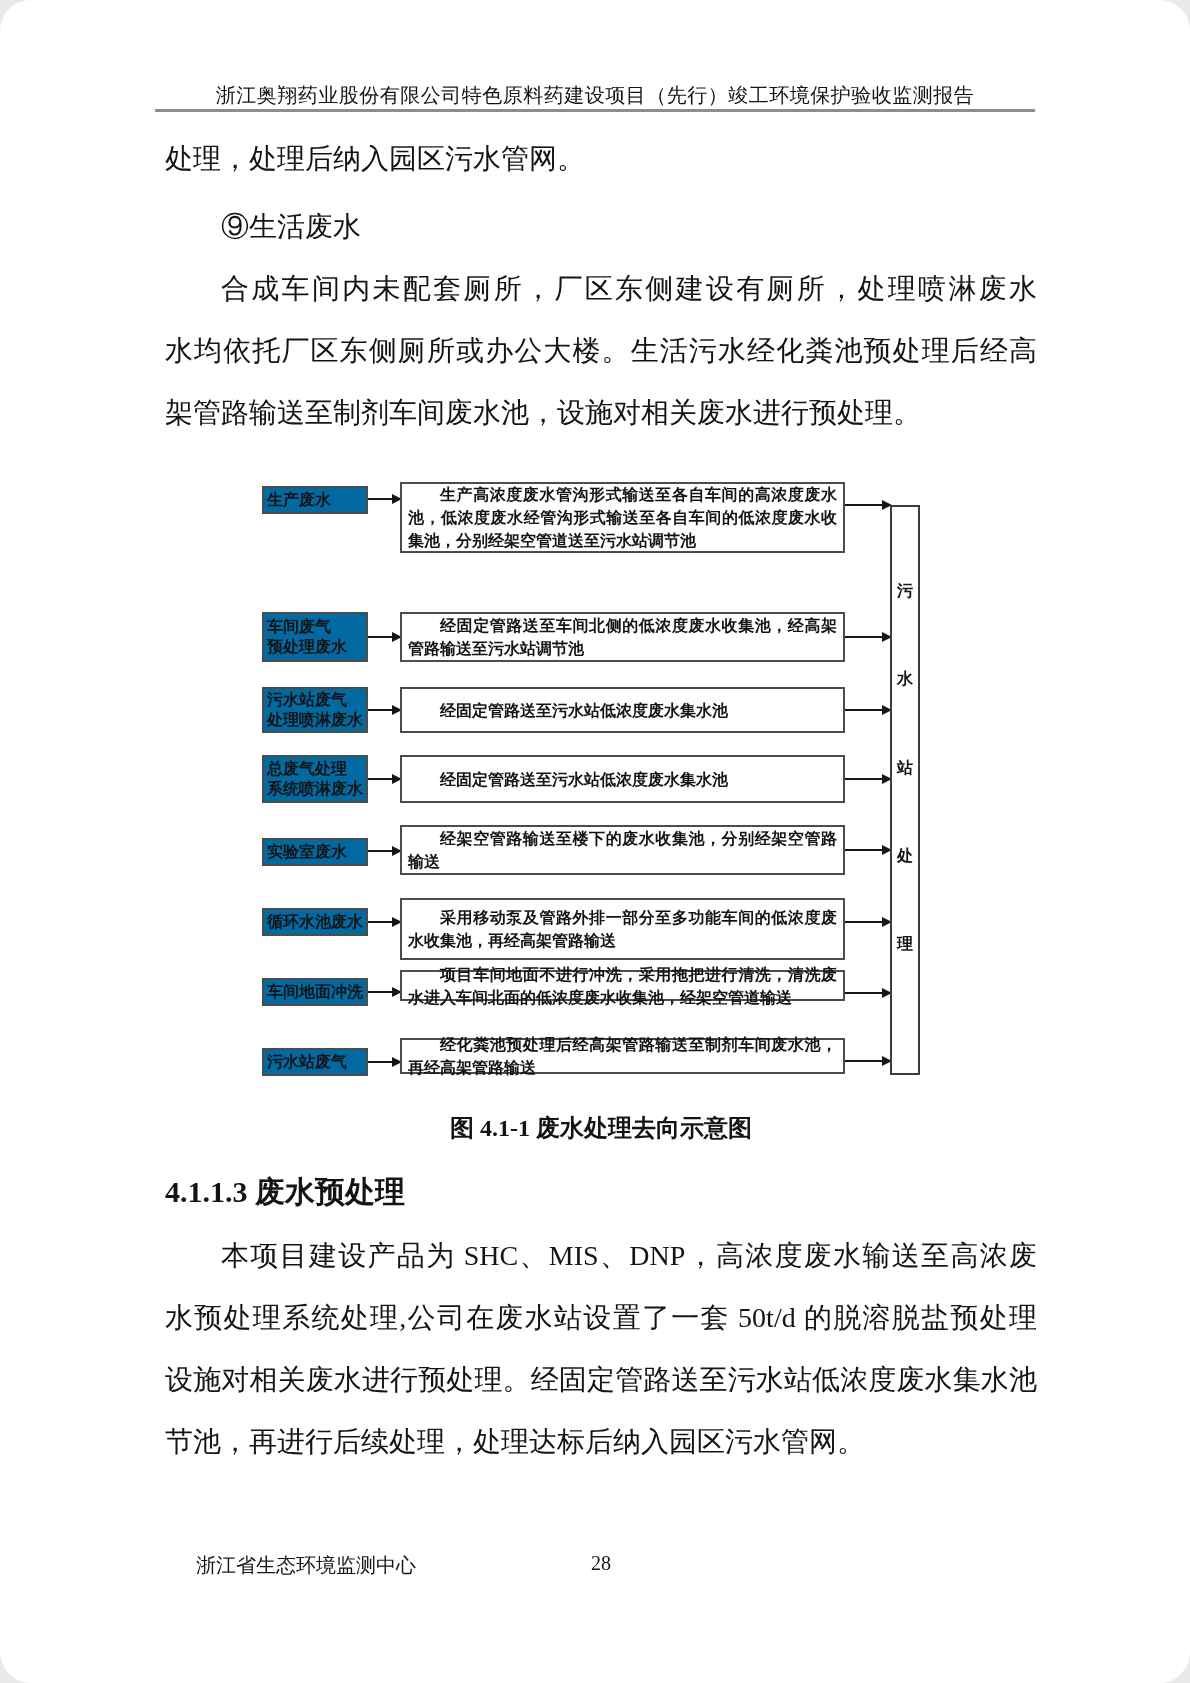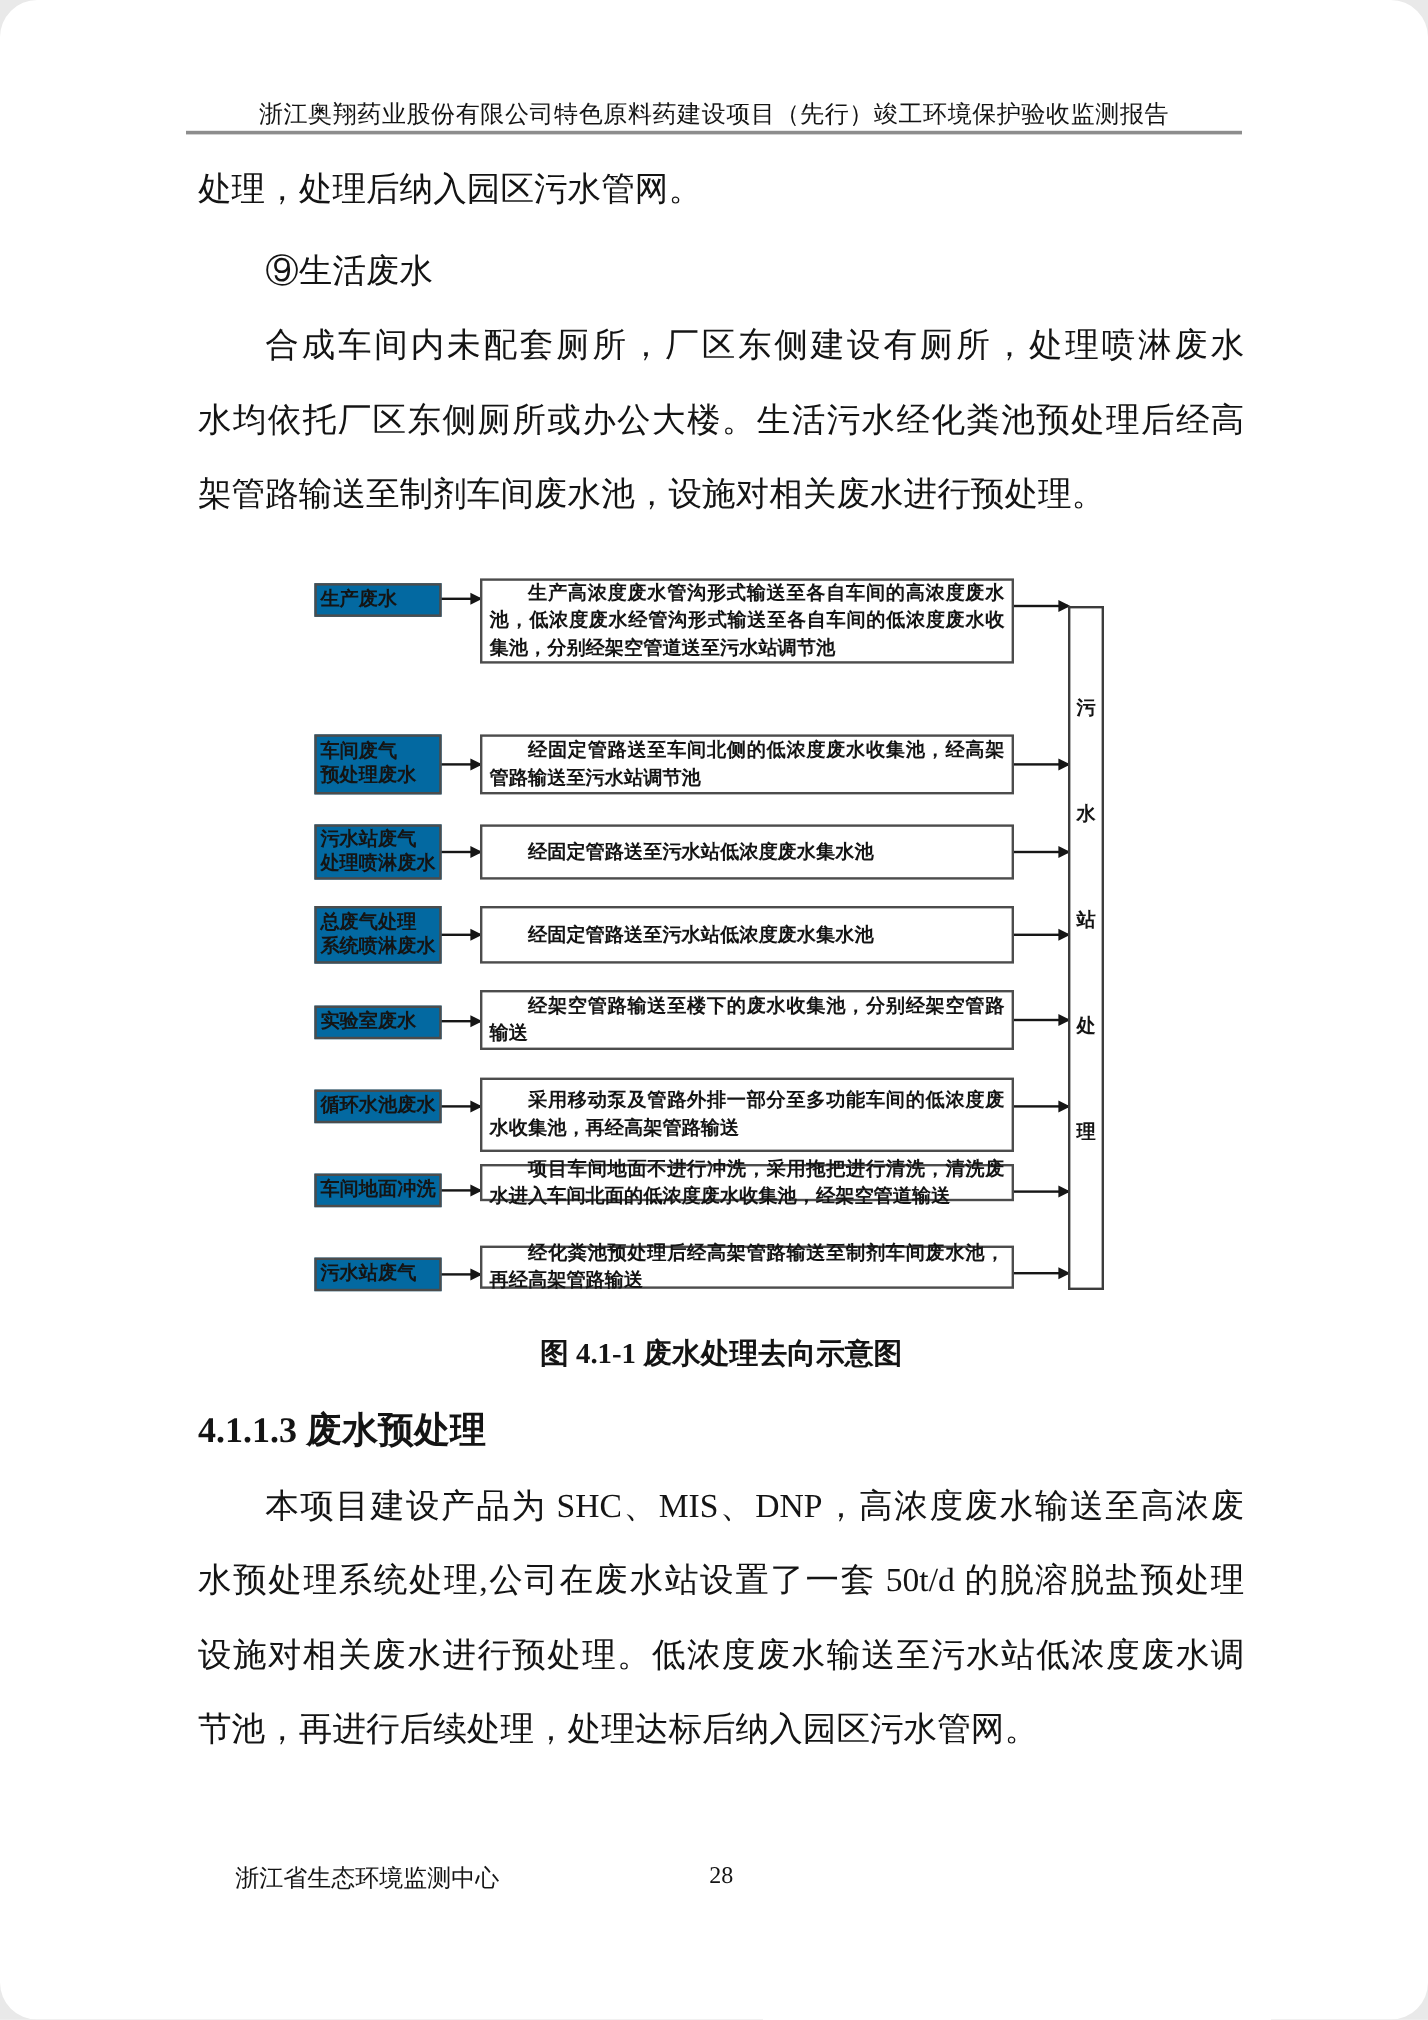--- a/index.html
+++ b/index.html
@@ -170,20 +170,20 @@
     </div>
   </div>
 
   <div class="caption">图 4.1-1  废水处理去向示意图</div>
 
   <div class="h3">4.1.1.3 废水预处理</div>
 
   <div class="p p4">
     <div class="ln fill ind">本项目建设产品为 SHC、MIS、DNP，高浓度废水输送至高浓废</div>
     <div class="ln fill">水预处理系统处理,公司在废水站设置了一套 50t/d 的脱溶脱盐预处理</div>
-    <div class="ln fill">设施对相关废水进行预处理。低浓度废水输送至污水站低浓度废水调</div>
+    <div class="ln fill">设施对相关废水进行预处理。经固定管路送至污水站低浓度废水集水池</div>
     <div class="ln">节池，再进行后续处理，处理达标后纳入园区污水管网。</div>
   </div>
 
   <div class="foot-org">浙江省生态环境监测中心</div>
   <div class="foot-page">28</div>
 
 </div>
 
 </body></html>

